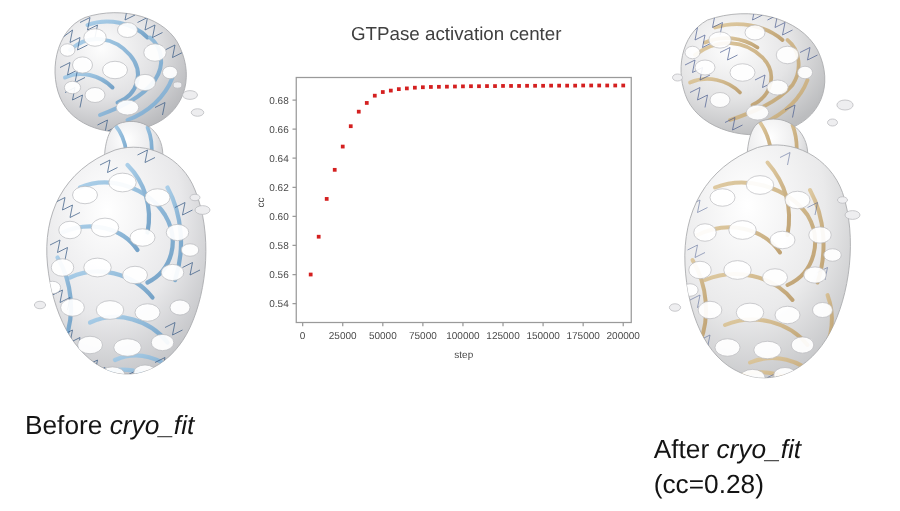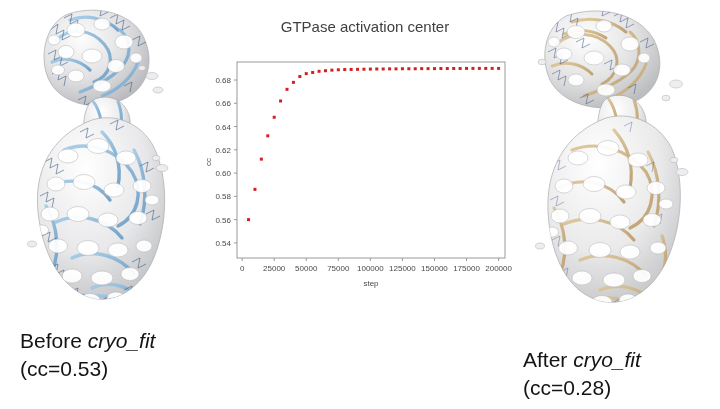--- a/index.html
+++ b/index.html
@@ -451,19 +451,18 @@
         <ellipse cx="166" cy="172" rx="6" ry="3.5"></ellipse>
         <ellipse cx="158" cy="160" rx="4" ry="2.6"></ellipse>
         <ellipse cx="24" cy="246" rx="4.5" ry="3"></ellipse>
       </g>
     </g>
   </svg>
 </div>
 
 <div class="caption" id="caption-before">
   <span>Before </span><span class="em">cryo_fit</span>
-  <span class="cc-line">(cc=0.53)</span>
 </div>
 
 <div class="caption" id="caption-after">
   <span>After </span><span class="em">cryo_fit</span>
   <span class="cc-line">(cc=0.28)</span>
 </div>
 
 </body></html>

